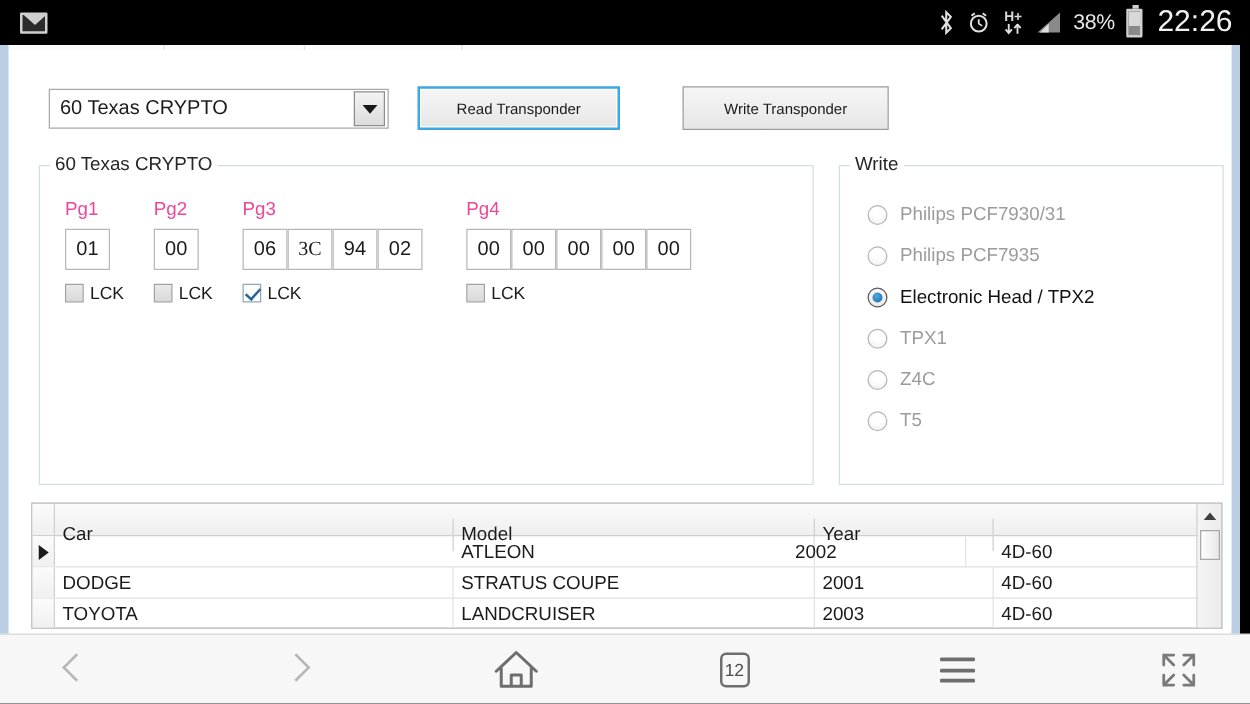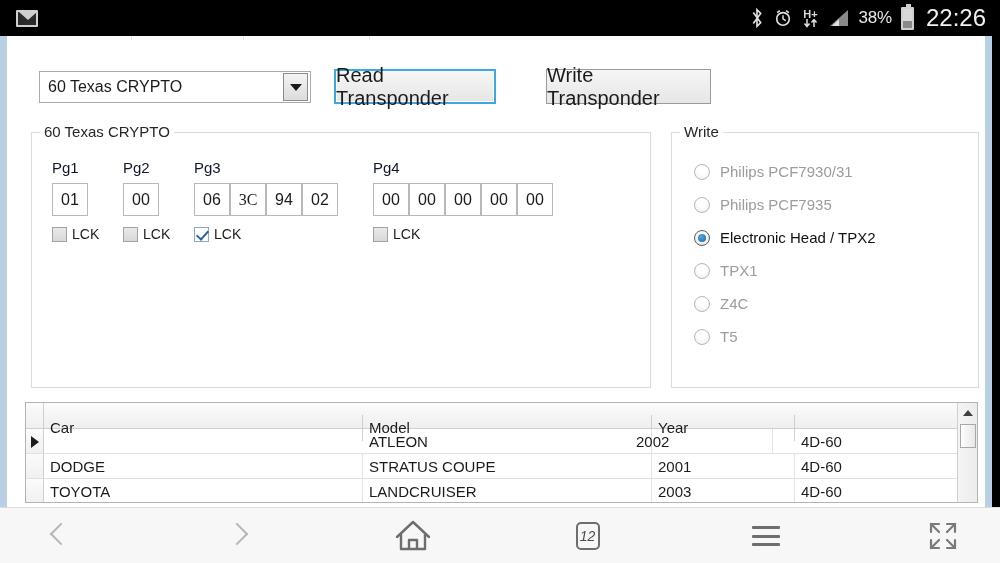--- a/index.html
+++ b/index.html
@@ -90,21 +90,21 @@
   .caret {
     width: 0; height: 0;
     border-left: 6px solid transparent; border-right: 6px solid transparent;
     border-top: 7px solid #1a1a1a;
   }
 
   .btn {
     position: absolute; height: 35px;
     background: linear-gradient(to bottom,#f6f6f6,#e6e6e6);
     border: 1px solid #9a9a9a;
-    font-size: 20px; color: #1b1b1b;
+    font-size: 12px; color: #1b1b1b;
     display: flex; align-items: center; justify-content: center;
     cursor: default;
   }
   .btn.focused {
     border: 2px solid #3ca9e0;
     box-shadow: inset 0 0 0 1px #ffffff;
   }
   #btn-read  { left: 327px; top: 29px; width: 162px; }
   #btn-write { left: 539px; top: 29px; width: 165px; }
 
@@ -113,21 +113,21 @@
     position: absolute; border: 1px solid #d4dde6; background: transparent;
   }
   .gb-title {
     position: absolute; top: -10px; left: 8px; background: #ffffff;
     padding: 0 4px; font-size: 15px; color: #262626;
   }
   #gb-main  { left: 24px; top: 92px; width: 620px; height: 256px; }
   #gb-write { left: 664px; top: 92px; width: 308px; height: 256px; }
 
   .pg-label {
-    position: absolute; font-size: 15px; color: #0f172a;
+    position: absolute; font-size: 15px; color: #ec4899;
   }
   .hexbox {
     position: absolute; width: 36px; height: 33px;
     border: 1px solid #b8b8b8; background: #ffffff;
     font-size: 16px; color: #1b1b1b;
     display: flex; align-items: center; justify-content: center;
   }
 
   .lck {
     position: absolute; display: flex; align-items: center; gap: 5px;
@@ -426,21 +426,21 @@
     <div class="nav-btn" style="left:190px; width:95px;">
       <div class="chev right"></div>
     </div>
     <div class="nav-btn" style="left:365px; width:95px;">
       <svg width="40" height="36" viewBox="0 0 40 36">
         <path d="M4 19 L20 4 L36 19" fill="none" stroke="#6e6e6e" stroke-width="2.4" stroke-linejoin="round" stroke-linecap="round"></path>
         <path d="M8 16 L8 31 L32 31 L32 16" fill="none" stroke="#6e6e6e" stroke-width="2.4" stroke-linejoin="round"></path>
         <path d="M16 31 L16 22 L24 22 L24 31" fill="none" stroke="#6e6e6e" stroke-width="2.4" stroke-linejoin="round"></path>
       </svg>
     </div>
-    <div class="nav-btn" style="left:540px; width:95px;font-style:italic;">
+    <div class="nav-btn" style="left:540px; width:95px;">
       <div class="tabcount">12</div>
     </div>
     <div class="nav-btn" style="left:718px; width:95px;">
       <div class="menu-icon">
         <i></i>
           <i></i>
           <i></i>
       </div>
     </div>
     <div class="nav-btn" style="left:895px; width:95px;">

